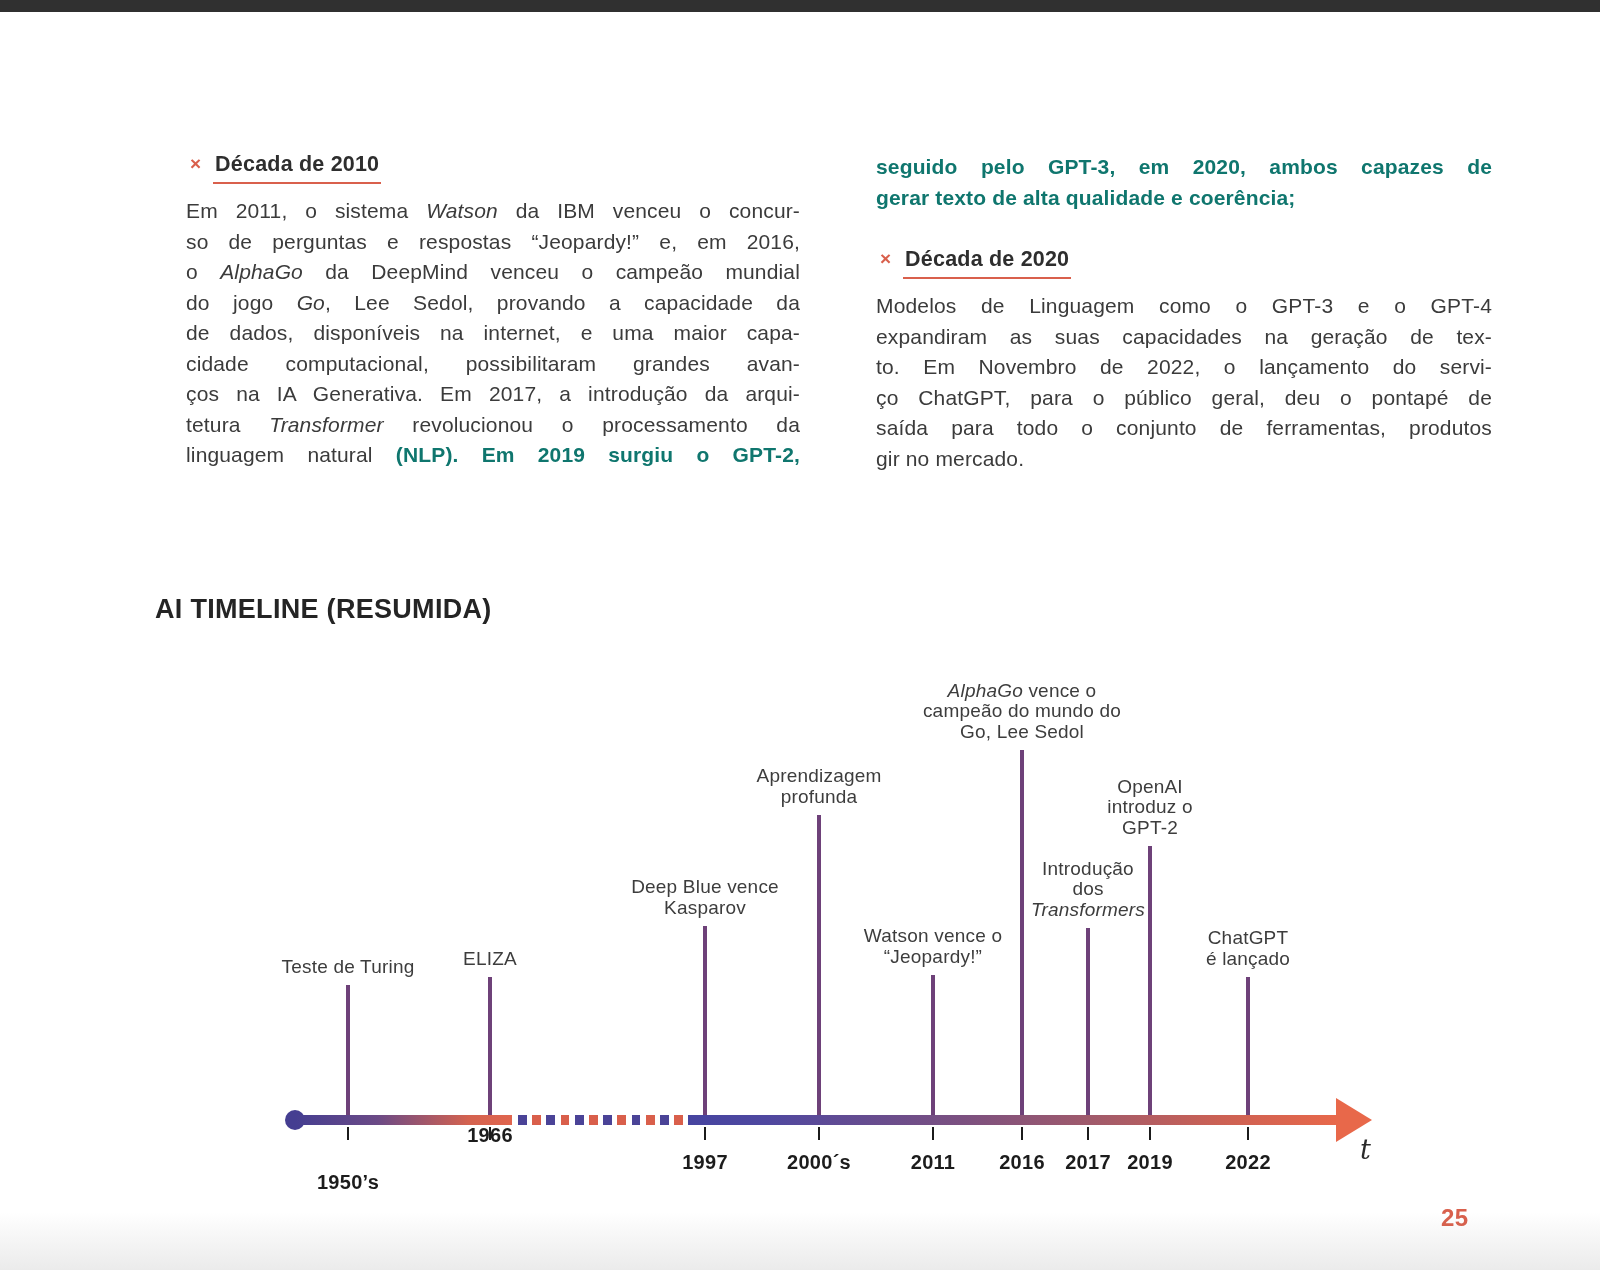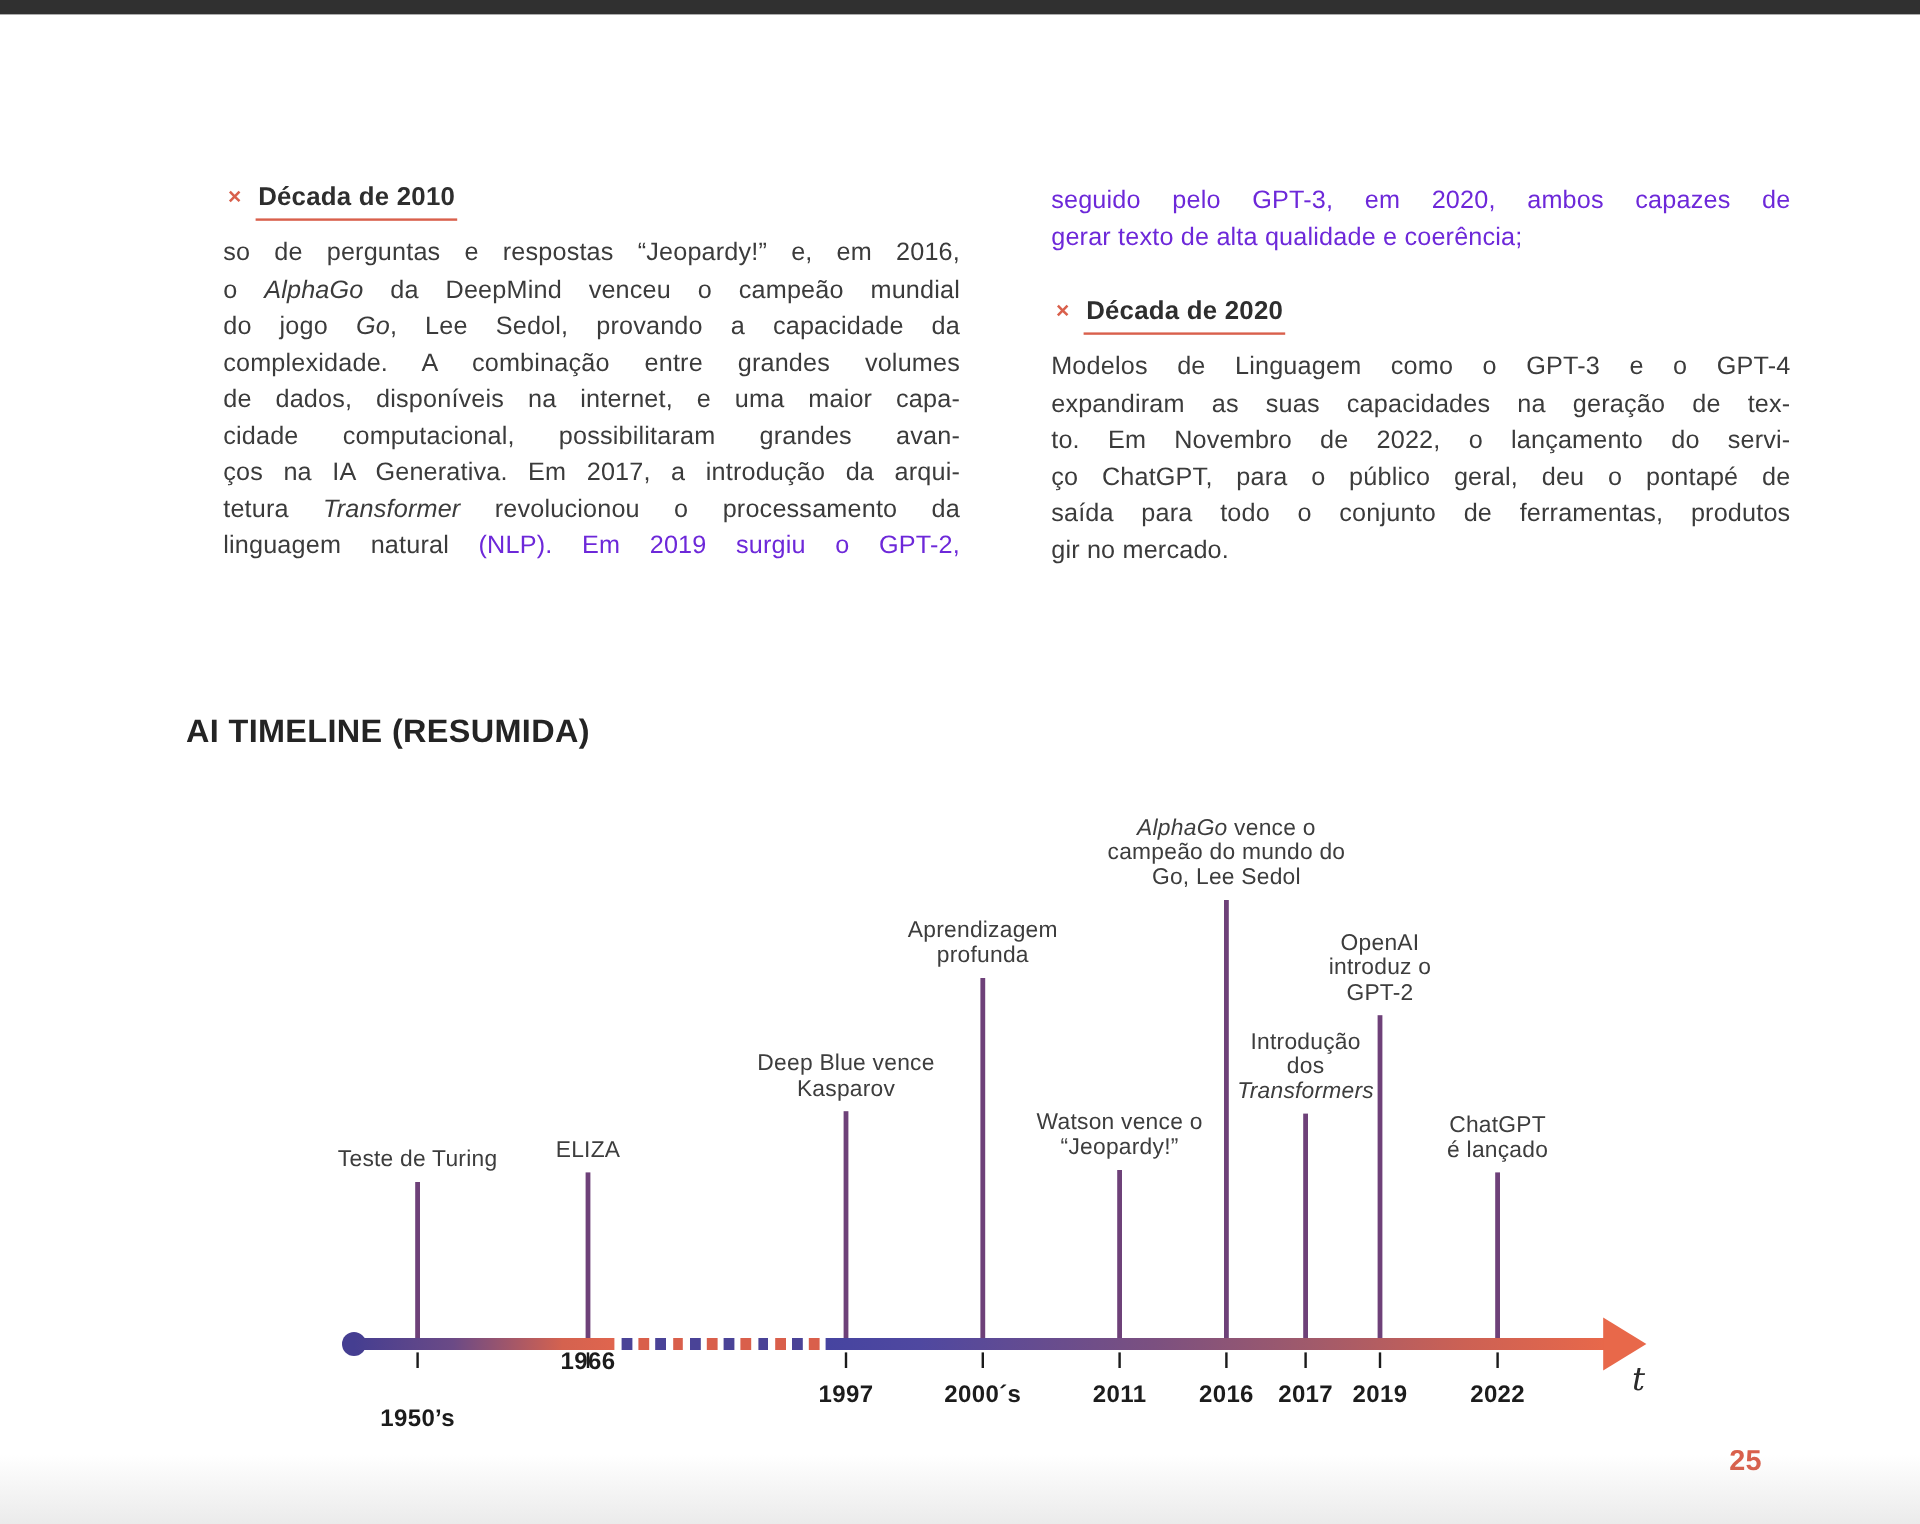--- a/index.html
+++ b/index.html
@@ -15,21 +15,21 @@
   .heading{display:flex;align-items:baseline;margin:0 0 12px 4px;}
   .heading .marker{color:#d9604c;font-size:19px;font-weight:bold;margin-right:14px;position:relative;top:-1px;}
   .heading .htext{
     font-size:21.5px;font-weight:bold;color:#2e2e2e;letter-spacing:0.2px;
     border-bottom:2px solid #d9604c;padding:0 2px 5px 2px;margin:0 -2px;
   }
   .body{font-size:21px;line-height:30.5px;letter-spacing:0.15px;}
   .tline{text-align:justify;text-align-last:justify;white-space:normal;}
   .tline.lastline{text-align-last:left;}
   .it{font-style:italic;}
-  .bd{font-weight:normal;color:#6d28d9;}
+  .bd{font-weight:bold;color:#0f766e;}
   .bold-intro{margin-bottom:34px;}
   .col-right .heading{margin-top:0;}
   
   .tl-title{
     position:absolute;left:155px;top:594px;margin:0;
     font-size:27px;font-weight:bold;letter-spacing:0.3px;color:#242424;
   }
   .timeline{position:absolute;left:0;top:640px;width:1600px;height:560px;}
   .tl-circle{position:absolute;border-radius:50%;}
   .tl-seg{position:absolute;}
@@ -56,24 +56,24 @@
 
 <div class="page">
   <div class="topbar"></div>
 
   <div class="col col-left">
     <div class="heading">
       <span class="marker">×</span>
       <span class="htext">Década de 2010</span>
     </div>
     <div class="body" id="left-body">
+        <div class="tline"><span>Em 2011, o sistema </span><span class="it">Watson</span><span> da IBM venceu o concur-</span></div>
         <div class="tline"><span>so de perguntas e respostas “Jeopardy!” e, em 2016,</span></div>
         <div class="tline"><span>o </span><span class="it">AlphaGo</span><span> da DeepMind venceu o campeão mundial</span></div>
         <div class="tline"><span>do jogo </span><span class="it">Go</span><span>, Lee Sedol, provando a capacidade da</span></div>
-        <div class="tline"><span>complexidade. A combinação entre grandes volumes</span></div>
         <div class="tline"><span>de dados, disponíveis na internet, e uma maior capa-</span></div>
         <div class="tline"><span>cidade computacional, possibilitaram grandes avan-</span></div>
         <div class="tline"><span>ços na IA Generativa. Em 2017, a introdução da arqui-</span></div>
         <div class="tline"><span>tetura </span><span class="it">Transformer</span><span> revolucionou o processamento da</span></div>
         <div class="tline"><span>linguagem natural </span><span class="bd">(NLP). Em 2019 surgiu o GPT-2,</span></div>
       </div>
   </div>
 
   <div class="col col-right">
     <div class="body bold-intro" id="right-intro">

